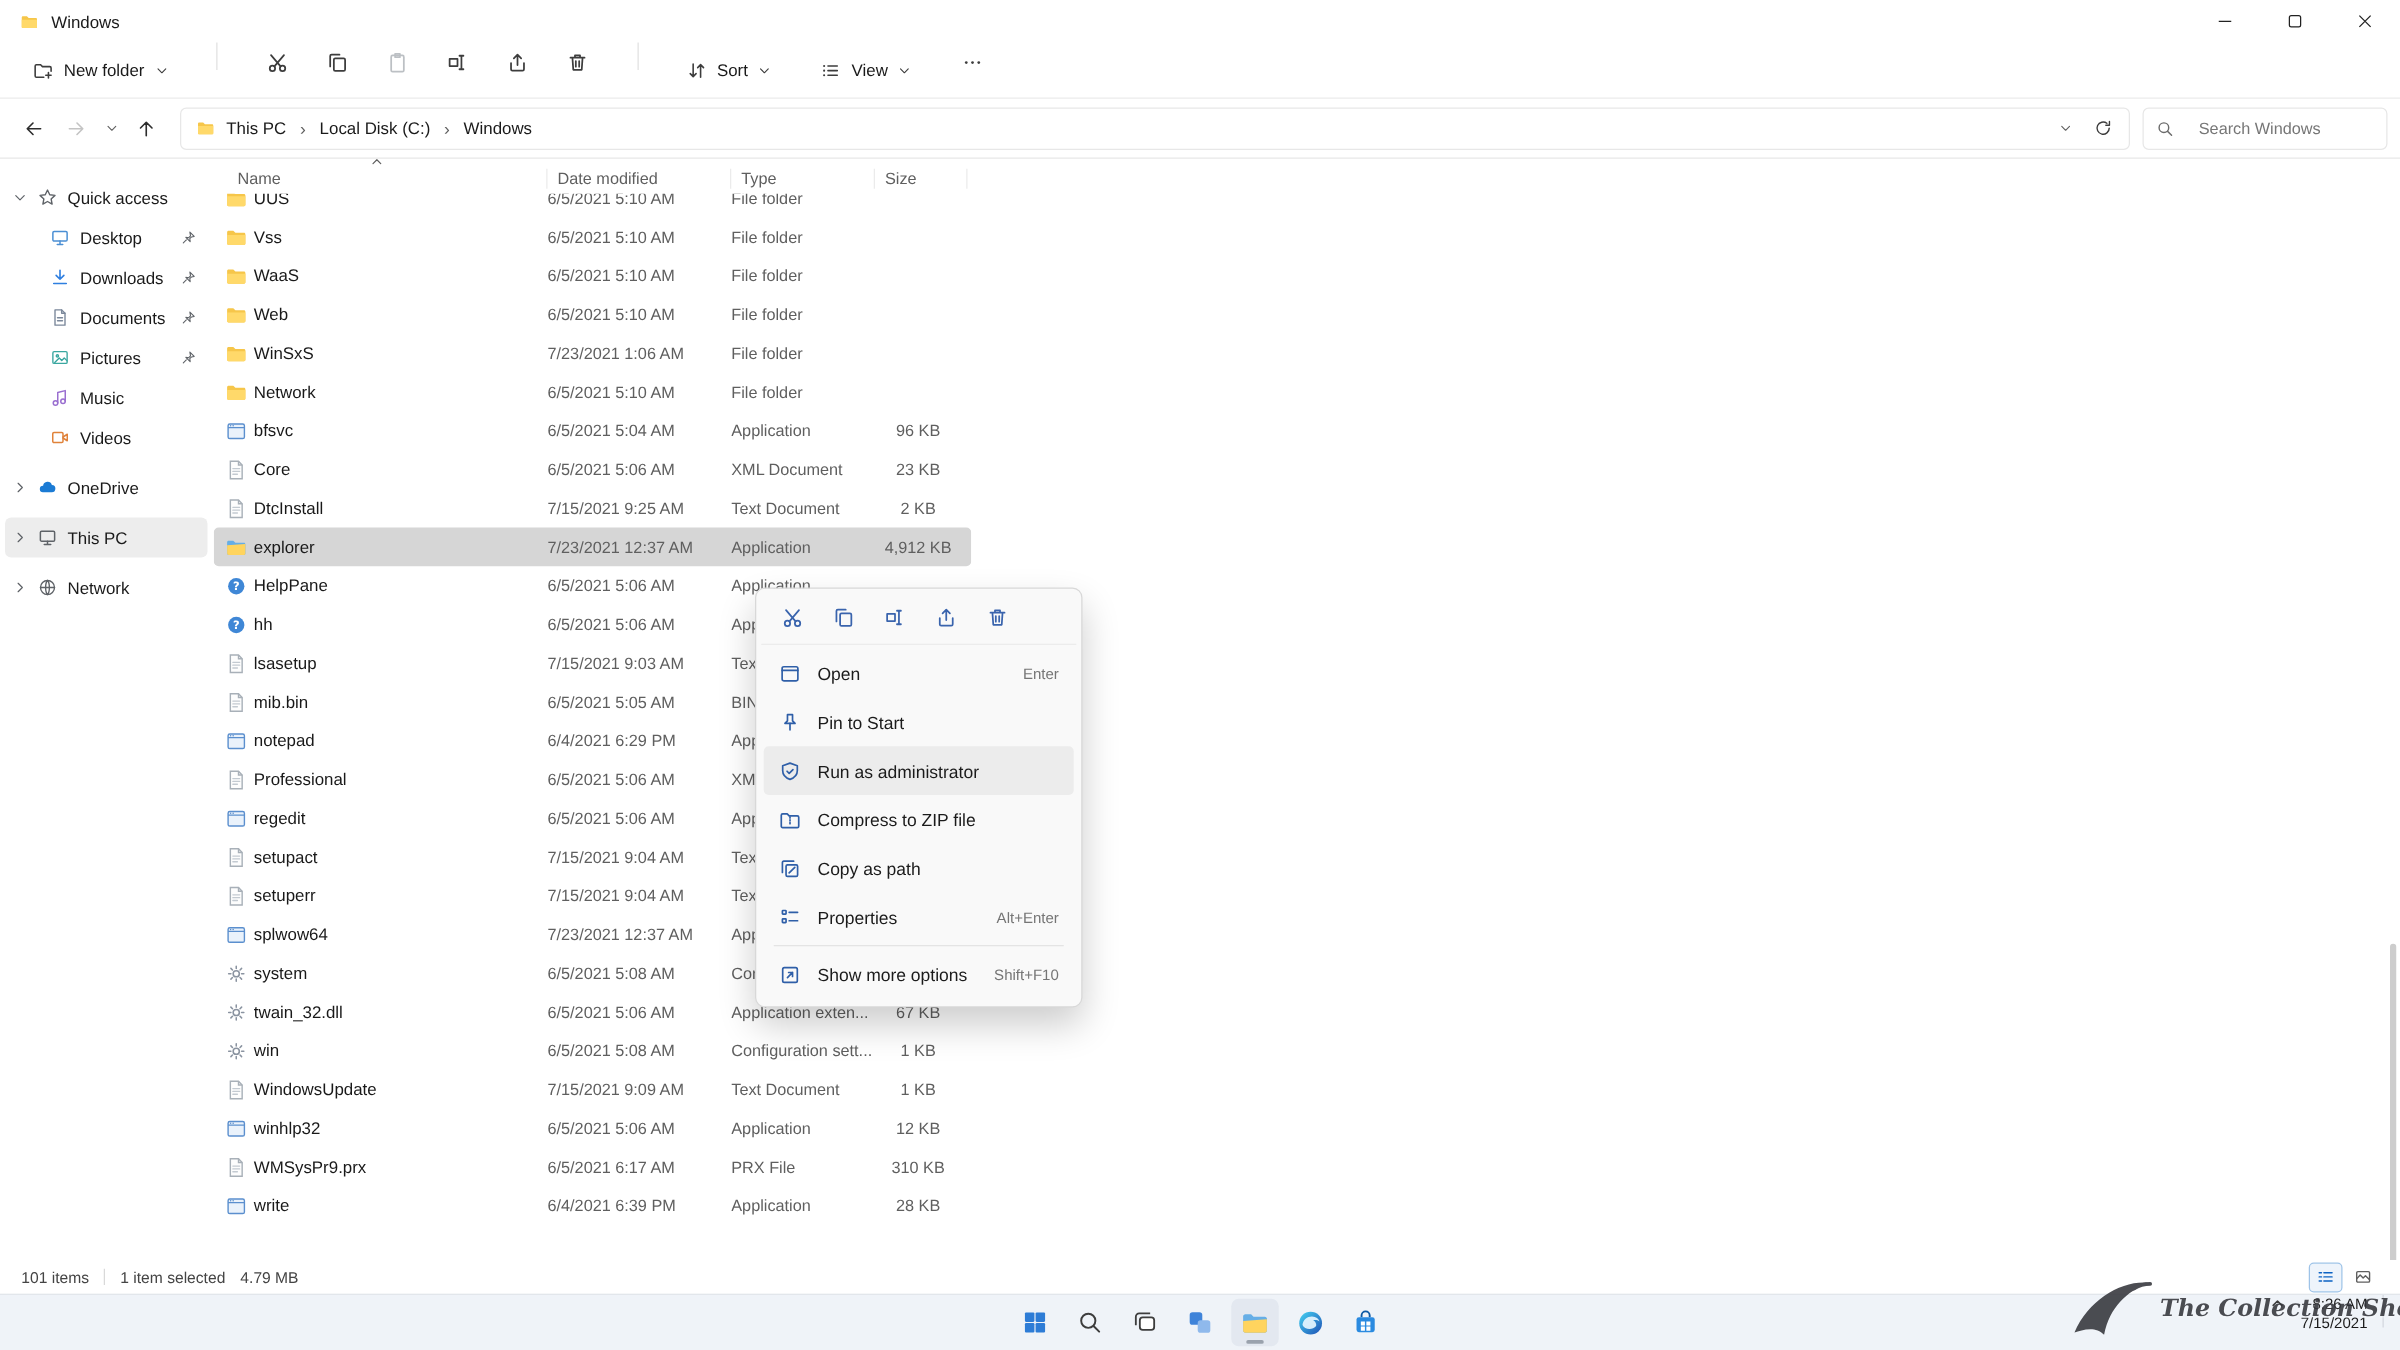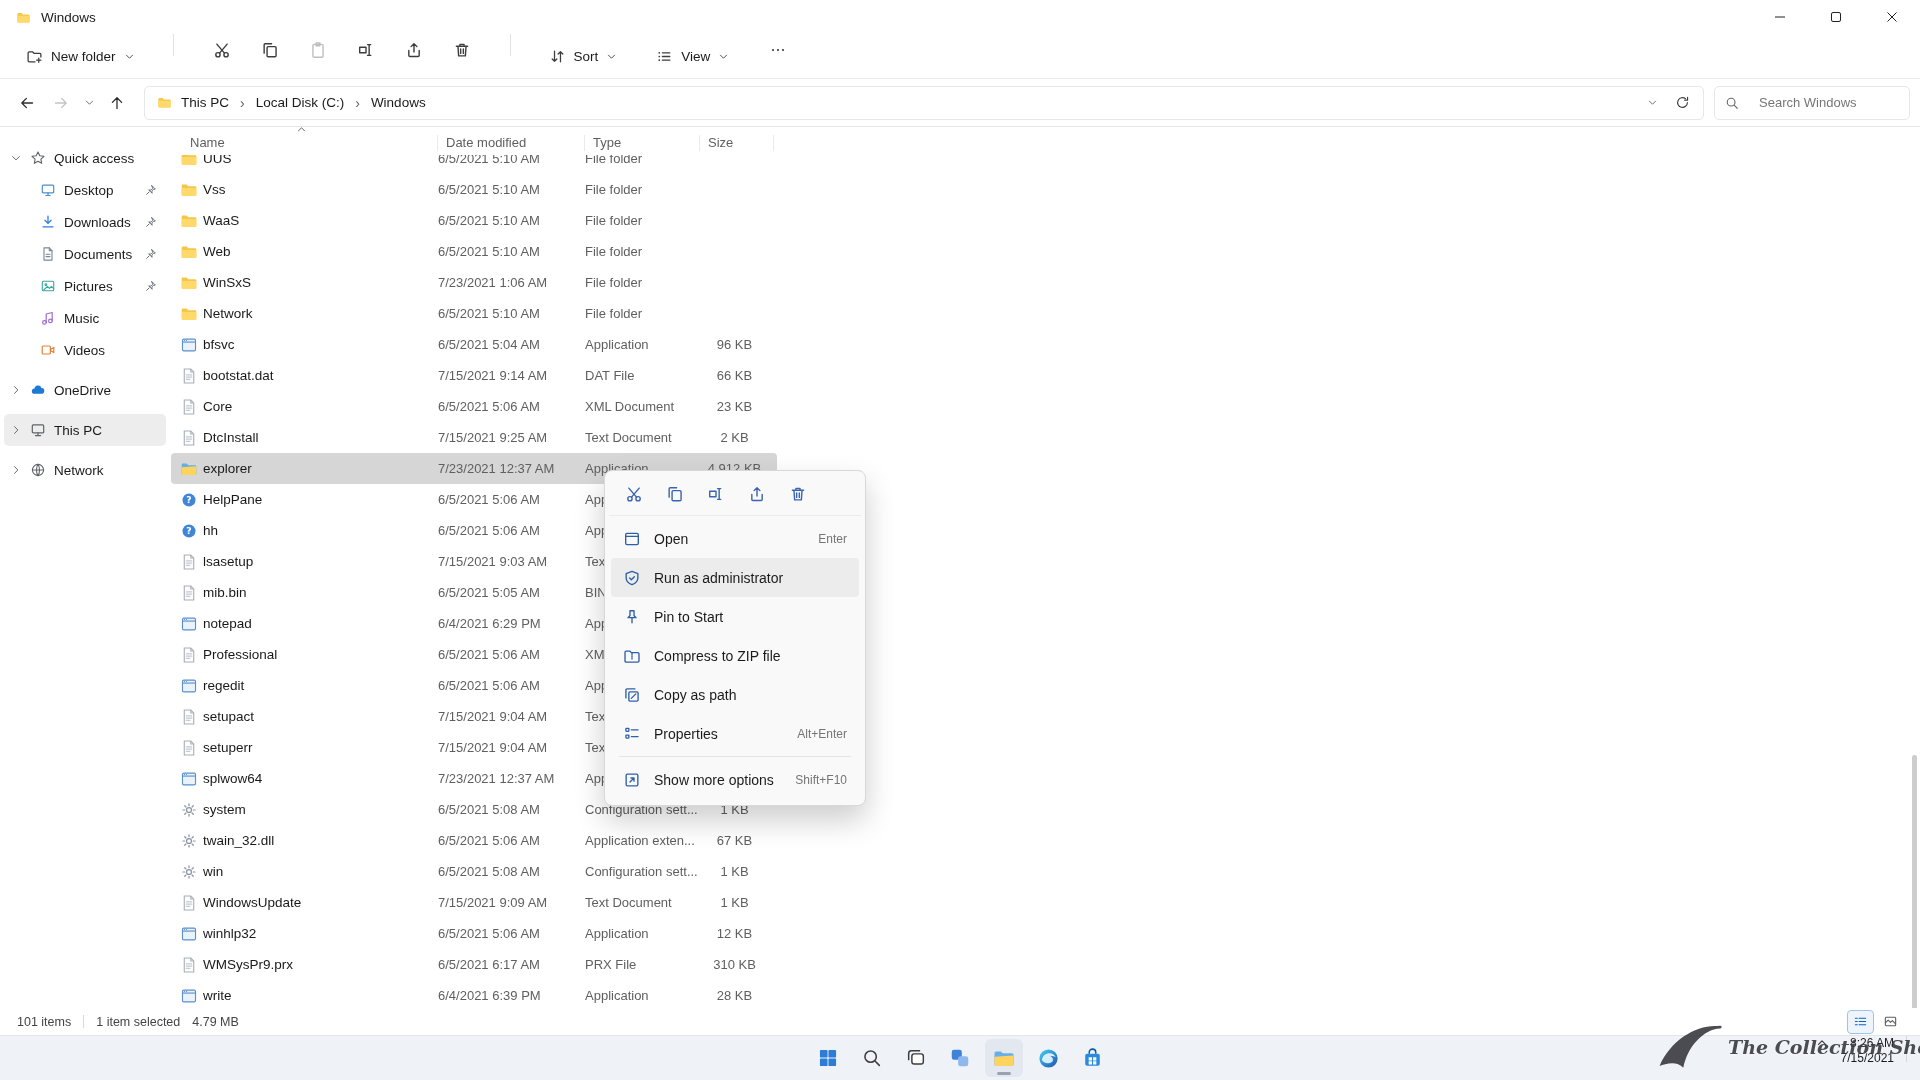--- a/index.html
+++ b/index.html
@@ -534,35 +534,20 @@
         </div>
         <div class="file-row">
           <div class="cell name">
             <span class="fico">
               <svg viewBox="0 0 16 16" width="18" height="18">
                 <path d="M3.8 1.8h5.8l2.6 2.6v9.8H3.8z" fill="#fdfdfd" stroke="#a8b0b8"></path>
                 <path d="M9.6 1.8v2.6h2.6" fill="none" stroke="#a8b0b8"></path>
                 <path d="M5.6 7h4.8M5.6 9h4.8M5.6 11h3.2" stroke="#c3cad1" stroke-linecap="round"></path>
               </svg>
             </span>
-            <span class="fname">bootstat.dat</span>
-          </div>
-          <div class="cell">7/15/2021 9:14 AM</div>
-          <div class="cell">DAT File</div>
-          <div class="cell size">66 KB</div>
-        </div>
-        <div class="file-row">
-          <div class="cell name">
-            <span class="fico">
-              <svg viewBox="0 0 16 16" width="18" height="18">
-                <path d="M3.8 1.8h5.8l2.6 2.6v9.8H3.8z" fill="#fdfdfd" stroke="#a8b0b8"></path>
-                <path d="M9.6 1.8v2.6h2.6" fill="none" stroke="#a8b0b8"></path>
-                <path d="M5.6 7h4.8M5.6 9h4.8M5.6 11h3.2" stroke="#c3cad1" stroke-linecap="round"></path>
-              </svg>
-            </span>
             <span class="fname">Core</span>
           </div>
           <div class="cell">6/5/2021 5:06 AM</div>
           <div class="cell">XML Document</div>
           <div class="cell size">23 KB</div>
         </div>
         <div class="file-row">
           <div class="cell name">
             <span class="fico">
               <svg viewBox="0 0 16 16" width="18" height="18">
@@ -907,37 +892,37 @@
       <div class="cm-item">
         <span class="cico">
           <svg viewBox="0 0 16 16" width="18" height="18" fill="none" stroke="currentColor" stroke-width="1.2" stroke-linecap="round" stroke-linejoin="round">
             <rect x="2.4" y="3" width="11.2" height="10" rx="1.2"></rect>
             <path d="M2.4 5.6h11.2"></path>
           </svg>
         </span>
         <span class="lbl">Open</span>
         <span class="sc">Enter</span>
       </div>
+      <div class="cm-item">
+        <span class="cico">
+          <svg viewBox="0 0 16 16" width="18" height="18" fill="none" stroke="currentColor" stroke-width="1.2" stroke-linecap="round" stroke-linejoin="round">
+            <path d="M6.2 2.4h3.6v4.4l1.8 1.8H4.4l1.8-1.8z"></path>
+            <path d="M8 8.6v4.6"></path>
+          </svg>
+        </span>
+        <span class="lbl">Pin to Start</span>
+      </div>
       <div class="cm-item hl">
         <span class="cico">
           <svg viewBox="0 0 16 16" width="18" height="18" fill="none" stroke="currentColor" stroke-width="1.2" stroke-linecap="round" stroke-linejoin="round">
             <path d="M8 2.2l5.2 1.9v3.6c0 3.2-2.2 5.1-5.2 6.1-3-1-5.2-2.9-5.2-6.1V4.1z"></path>
             <path d="M5.9 8l1.5 1.5 2.7-2.7"></path>
           </svg>
         </span>
         <span class="lbl">Run as administrator</span>
-      </div>
-      <div class="cm-item">
-        <span class="cico">
-          <svg viewBox="0 0 16 16" width="18" height="18" fill="none" stroke="currentColor" stroke-width="1.2" stroke-linecap="round" stroke-linejoin="round">
-            <path d="M6.2 2.4h3.6v4.4l1.8 1.8H4.4l1.8-1.8z"></path>
-            <path d="M8 8.6v4.6"></path>
-          </svg>
-        </span>
-        <span class="lbl">Pin to Start</span>
       </div>
       <div class="cm-item">
         <span class="cico">
           <svg viewBox="0 0 16 16" width="18" height="18" fill="none" stroke="currentColor" stroke-width="1.2" stroke-linecap="round" stroke-linejoin="round">
             <path d="M1.8 4.6c0-.5.4-1 1-1H6l1.4 1.4h5.8c.6 0 1 .5 1 1v6.4c0 .5-.4 1-1 1H2.8c-.6 0-1-.5-1-1z"></path>
             <path d="M8 5.8v.8M8 7.8v.8M8 9.8v.8"></path>
           </svg>
         </span>
         <span class="lbl">Compress to ZIP file</span>
       </div>

